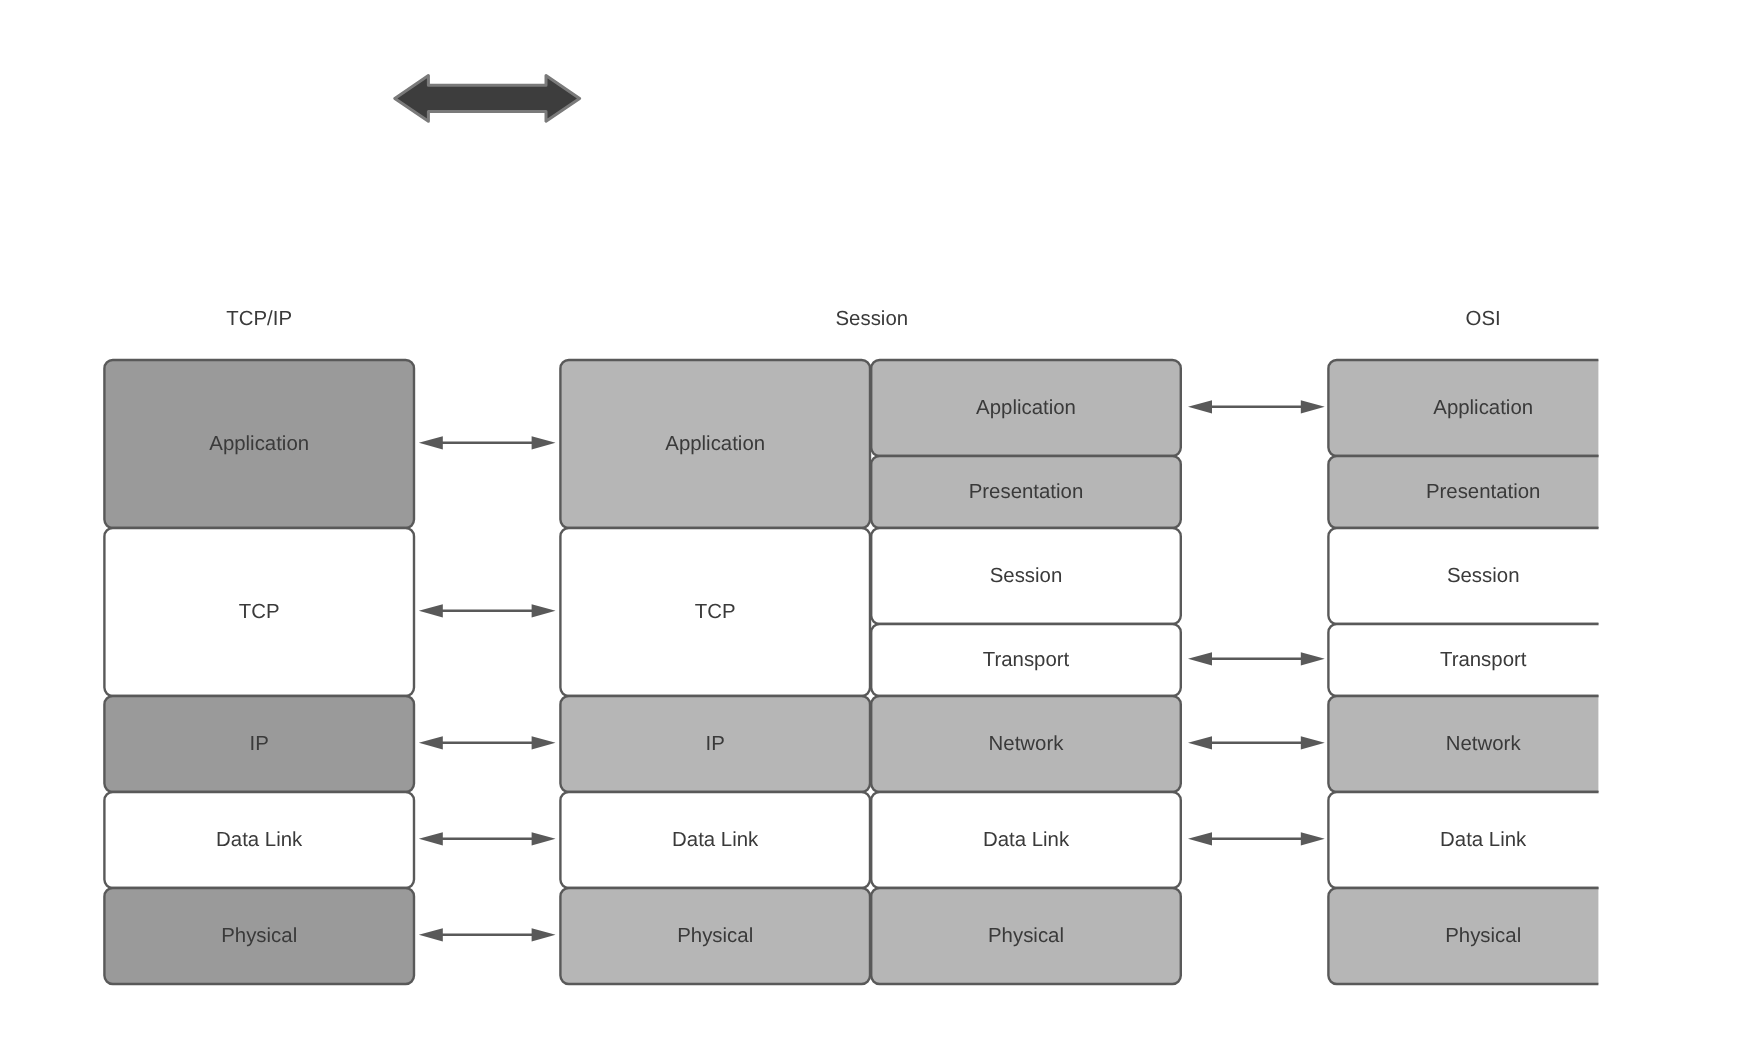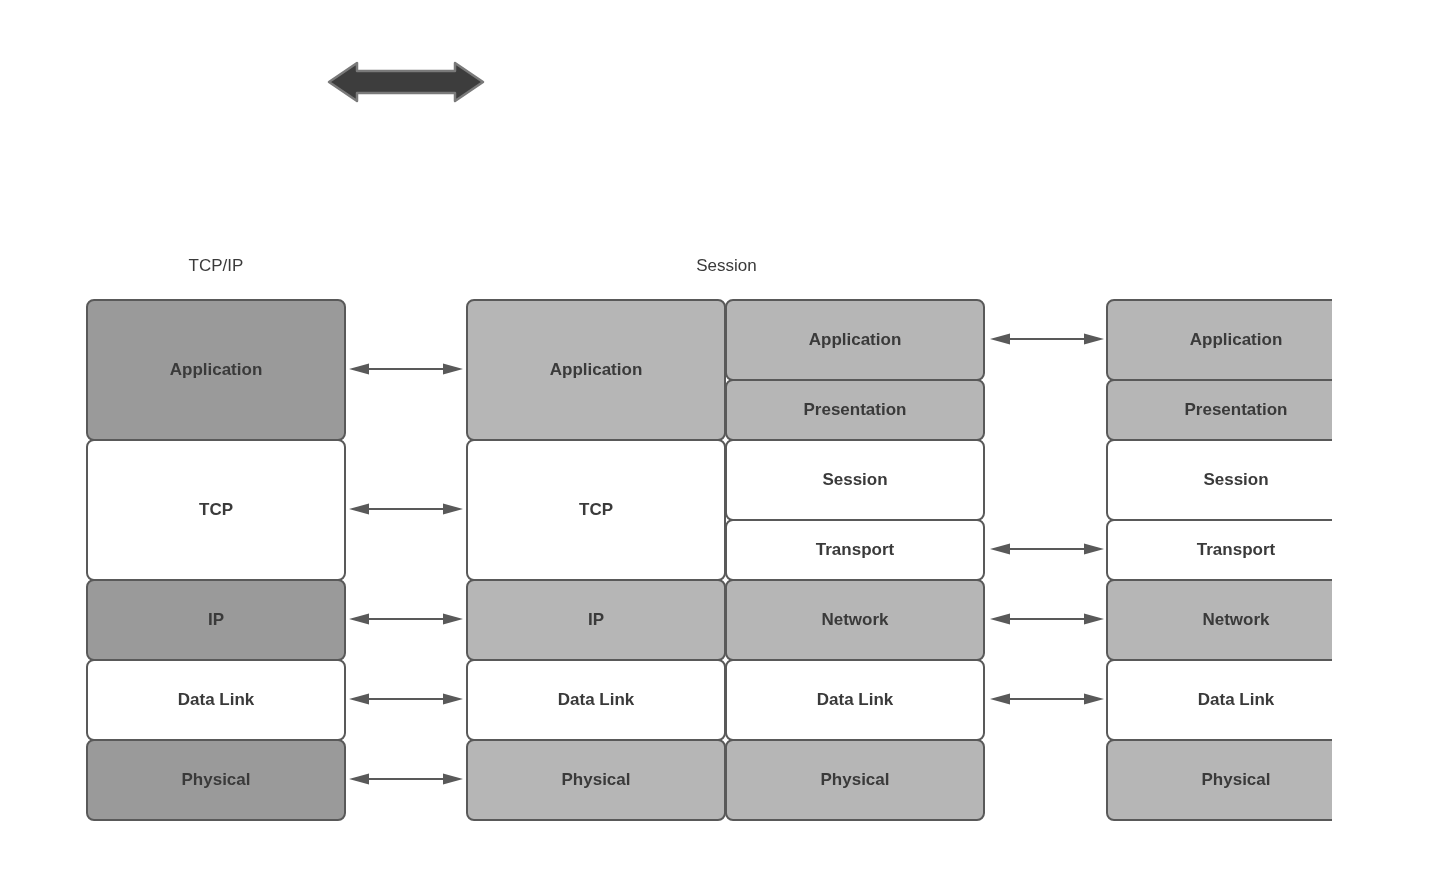--- a/index.html
+++ b/index.html
@@ -9,21 +9,21 @@
   .col-header{
     position:absolute;top:255px;height:22px;line-height:22px;
     text-align:center;font-size:17px;color:var(--text,#3a3a3a);
   }
 
   .stack{position:absolute;top:299px;width:260px;height:522px;}
 
   .layer-box{
     position:absolute;left:0;width:260px;box-sizing:border-box;
     border:2.5px solid var(--stroke,#595959);border-radius:8px;
-    display:flex;align-items:center;justify-content:center;font-weight:bold;
+    display:flex;align-items:center;justify-content:center;
   }
   .layer-label{font-size:17px;color:var(--text,#3a3a3a);}
 
   .tone-dark {background:var(--tone_dark,#9a9a9a);}
   .tone-light{background:var(--tone_light,#b6b6b6);}
   .tone-white{background:var(--tone_white,#ffffff);text-align:right;}
 
   .h-arrow{position:absolute;width:114px;height:16px;color:var(--stroke,#595959);overflow:visible;}
 
   .top-arrow{position:absolute;left:327px;top:61px;width:158px;height:42px;}
@@ -47,20 +47,21 @@
       </symbol>
     </defs>
   </svg>
 
   <svg class="top-arrow" viewBox="0 0 158 42">
     <polygon points="2,21 30,2 30,10 128,10 128,2 156,21 128,40 128,32 30,32 30,40"></polygon>
   </svg>
 
   <div class="col-header" style="left:86px;width:260px">TCP/IP</div>
   <div class="col-header" style="left:466px;width:521px">Session</div>
+  <div class="col-header" style="left:1106px;width:260px">OSI</div>
 
   <div class="stack" style="left:86px">
     <div class="layer-box tone-dark" style="top:0;height:142px">
         <span class="layer-label">Application</span>
       </div>
     <div class="layer-box tone-white" style="top:140px;height:142px">
         <span class="layer-label">TCP</span>
       </div>
     <div class="layer-box tone-dark" style="top:280px;height:82px">
         <span class="layer-label">IP</span>

